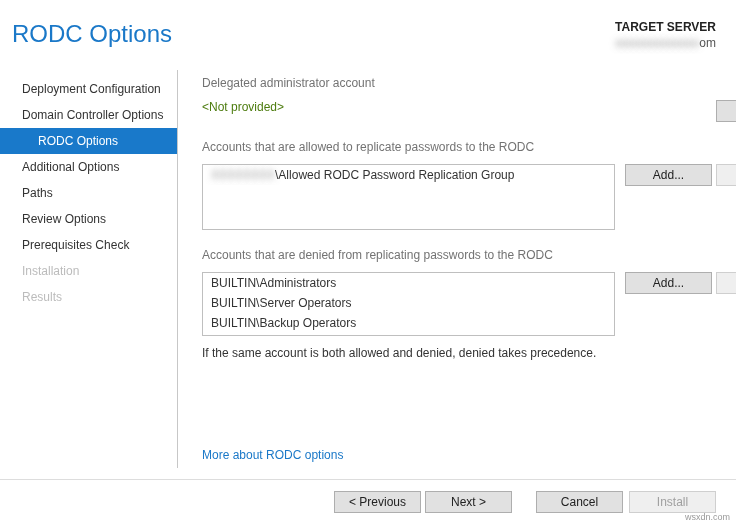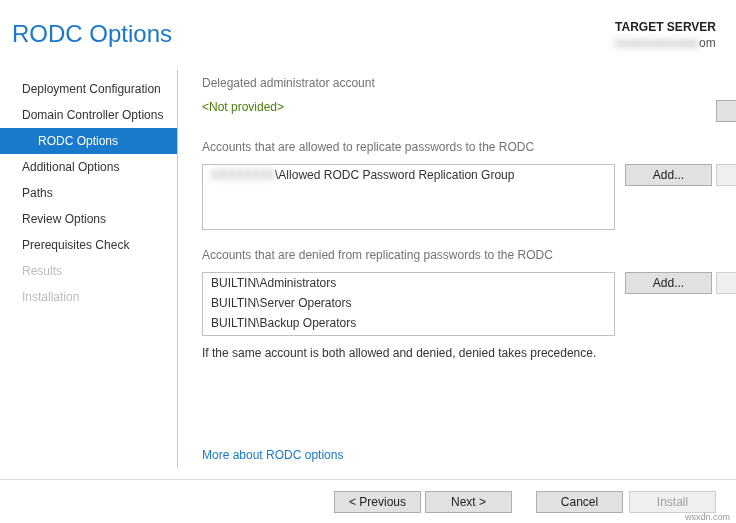--- a/index.html
+++ b/index.html
@@ -34,21 +34,21 @@
       font-size: 12px;
       padding-top: 0;
     }
     .target-label {
       font-weight: 700;
       color: #222;
     }
     .target-value {
       color: #555;
       margin-top: 2px;
-      text-align: left;
+      text-align: right;
     }
     .body-area {
       display: flex;
       padding: 12px 0 0 0;
       height: 410px;
     }
     .sidebar {
       width: 178px;
       flex-shrink: 0;
       border-right: 1px solid #c7c7c7;
@@ -211,22 +211,22 @@
 
 <div class="body-area">
   <div class="sidebar">
     <div class="sidebar-item">Deployment Configuration</div>
     <div class="sidebar-item">Domain Controller Options</div>
     <div class="sidebar-item indented selected">RODC Options</div>
     <div class="sidebar-item">Additional Options</div>
     <div class="sidebar-item">Paths</div>
     <div class="sidebar-item">Review Options</div>
     <div class="sidebar-item">Prerequisites Check</div>
+    <div class="sidebar-item disabled">Installation</div>
     <div class="sidebar-item disabled">Results</div>
-    <div class="sidebar-item disabled">Installation</div>
   </div>
 
   <div class="main">
 
     <div class="field-label">Delegated administrator account</div>
     <div class="row-with-button">
       <div class="value-text">&lt;Not provided&gt;</div>
       <button class="btn">Select...</button>
     </div>
 

